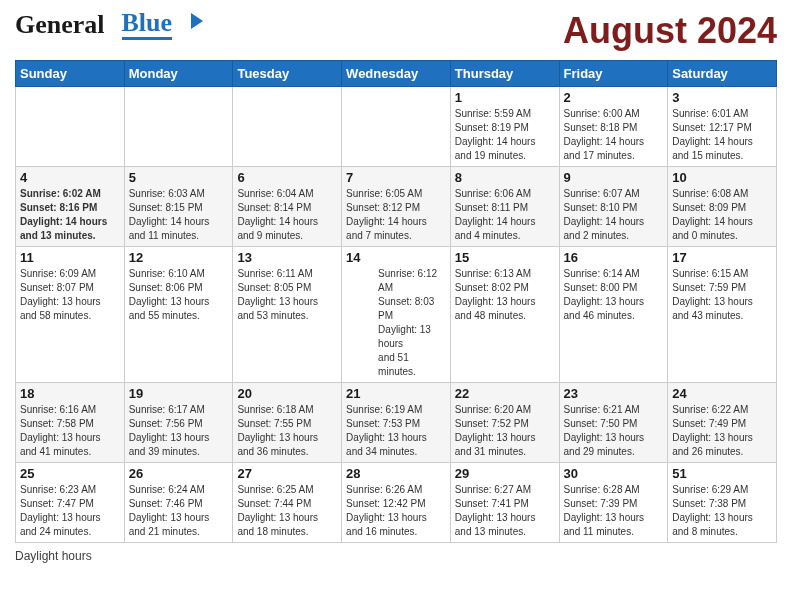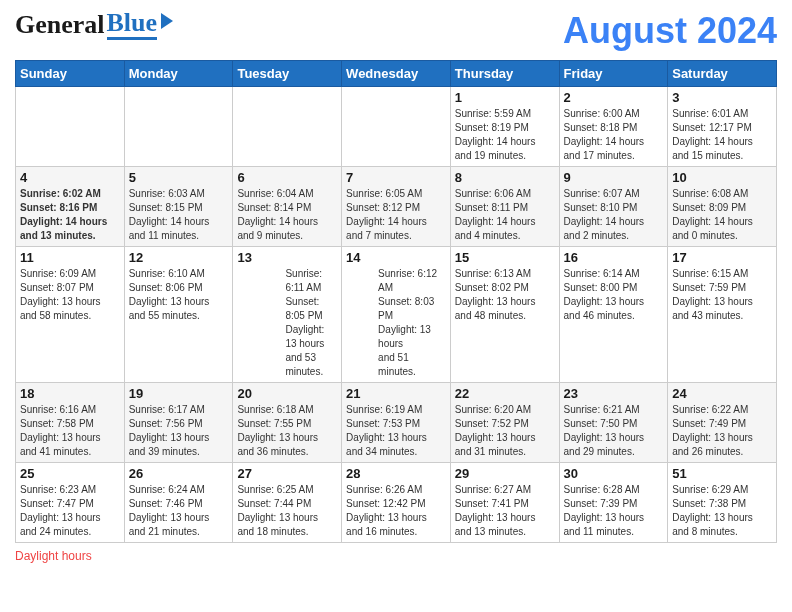--- a/index.html
+++ b/index.html
@@ -15,21 +15,21 @@
       justify-content: space-between;
       align-items: flex-start;
       margin-bottom: 8px;
     }
     .title-area {
       text-align: right;
     }
     .title-area h1 {
       font-size: 36px;
       font-weight: bold;
-      color: #3b82f6;
+      color: #7f1d1d;
     }
     .title-area h2 {
       font-size: 16px;
       font-weight: normal;
       color: #333;
     }
     .calendar {
       width: 100%;
       border-collapse: collapse;
       font-size: 11px;
@@ -65,30 +65,31 @@
       color: #333;
       font-size: 10px;
       line-height: 1.4;
     }
     .empty-cell {
       background: #fff !important;
     }
     .footer {
       margin-top: 6px;
       font-size: 12px;
-      color: #ef4444;
+      color: #404040;
     }
     .logo-container {
       display: flex;
       flex-direction: column;
       align-items: flex-start;
     }
     .logo-top-row {
       display: flex;
       align-items: center;
+      gap: 15px;
     }
   </style>
 </head>
 <body>
 
 <div class="header">
   <div class="logo-container">
     <div class="logo-top-row">
       <span style="font-size:26px;font-weight:bold;color:#1a1a1a;font-family:Georgia,serif;">General</span>
       <div style="display:flex;flex-direction:column;margin-left:2px;">
@@ -205,21 +206,21 @@
         </td>
         <td>
           <span class="day-num">12</span>
           <div class="day-info" style="white-space: pre-line;">Sunrise: 6:10 AM
 Sunset: 8:06 PM
 Daylight: 13 hours
 and 55 minutes.</div>
         </td>
         <td>
           <span class="day-num">13</span>
-          <div class="day-info" style="white-space: pre-line; margin-left: 48px;">Sunrise: 6:11 AM
+          <div class="day-info" style="white-space: pre-line;">Sunrise: 6:11 AM
 Sunset: 8:05 PM
 Daylight: 13 hours
 and 53 minutes.</div>
         </td>
         <td>
           <span class="day-num">14</span>
           <div class="day-info" style="white-space: pre-line; margin-left: 32px;">Sunrise: 6:12 AM
 Sunset: 8:03 PM
 Daylight: 13 hours
 and 51 minutes.</div>

